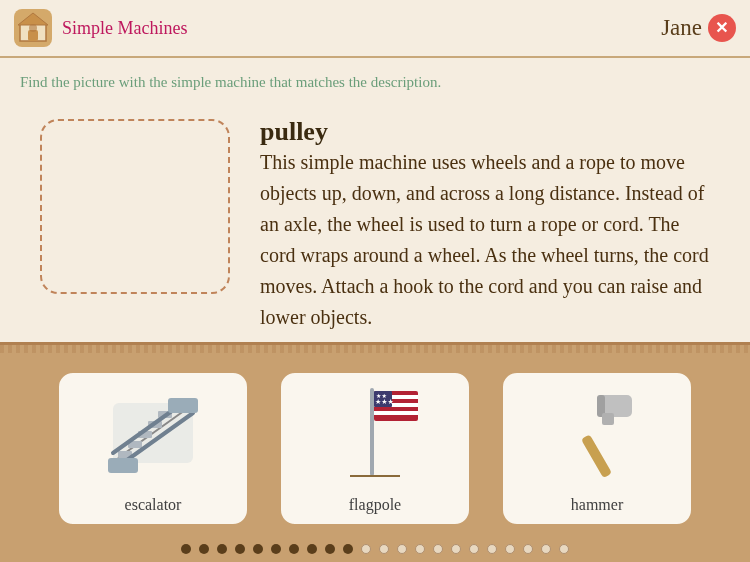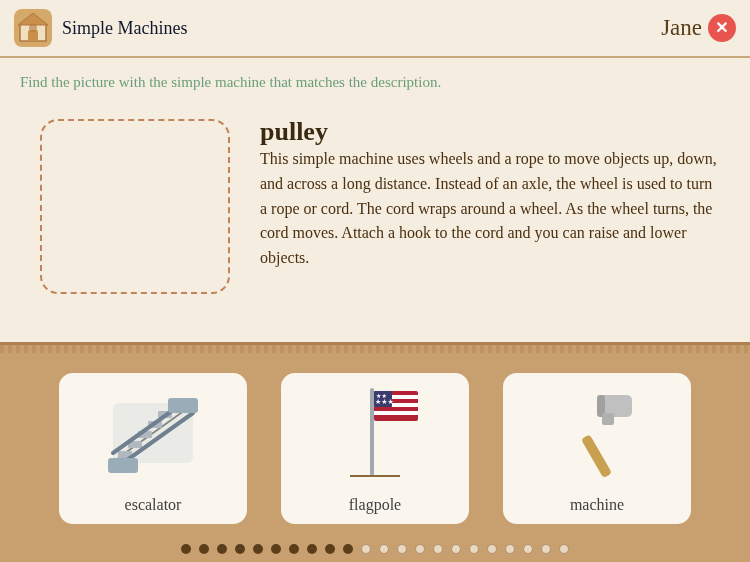--- a/index.html
+++ b/index.html
@@ -25,21 +25,21 @@
     }
 
     .header-left {
       display: flex;
       align-items: center;
       gap: 10px;
     }
 
     .header-title {
       font-size: 18px;
-      color: #0f172a;
+      color: #be185d;
       font-weight: normal;
     }
 
     .header-right {
       display: flex;
       align-items: center;
       gap: 6px;
     }
 
     .user-name {
@@ -94,21 +94,21 @@
     }
 
     .machine-name {
       font-size: 26px;
       font-weight: bold;
       color: #3a2a10;
       margin-bottom: 0;
     }
 
     .machine-desc {
-      font-size: 16px;
+      font-size: 20px;
       color: #4a3010;
       line-height: 1.55;
     }
 
     
     .bottom-section {
       background: #c8a070;
       position: absolute;
       bottom: 0;
       left: 0;
@@ -293,21 +293,21 @@
 
           <rect x="48" y="50" width="10" height="45" rx="4" fill="#c8a050" transform="rotate(-30 55 70)"></rect>
 
           <rect x="55" y="12" width="35" height="22" rx="5" fill="#c0c0c0"></rect>
 
           <rect x="55" y="12" width="8" height="22" rx="3" fill="#a0a0a0"></rect>
 
           <rect x="60" y="30" width="12" height="12" fill="#b0b0b0" rx="2"></rect>
         </svg>
       </div>
-      <span class="choice-label">machine</span>
+      <span class="choice-label">hammer</span>
     </div>
 
   </div>
 
   <div class="dots-row" id="dots-container">
   <div class="dot dot-filled"></div>
       <div class="dot dot-filled"></div>
       <div class="dot dot-filled"></div>
       <div class="dot dot-filled"></div>
       <div class="dot dot-filled"></div>

